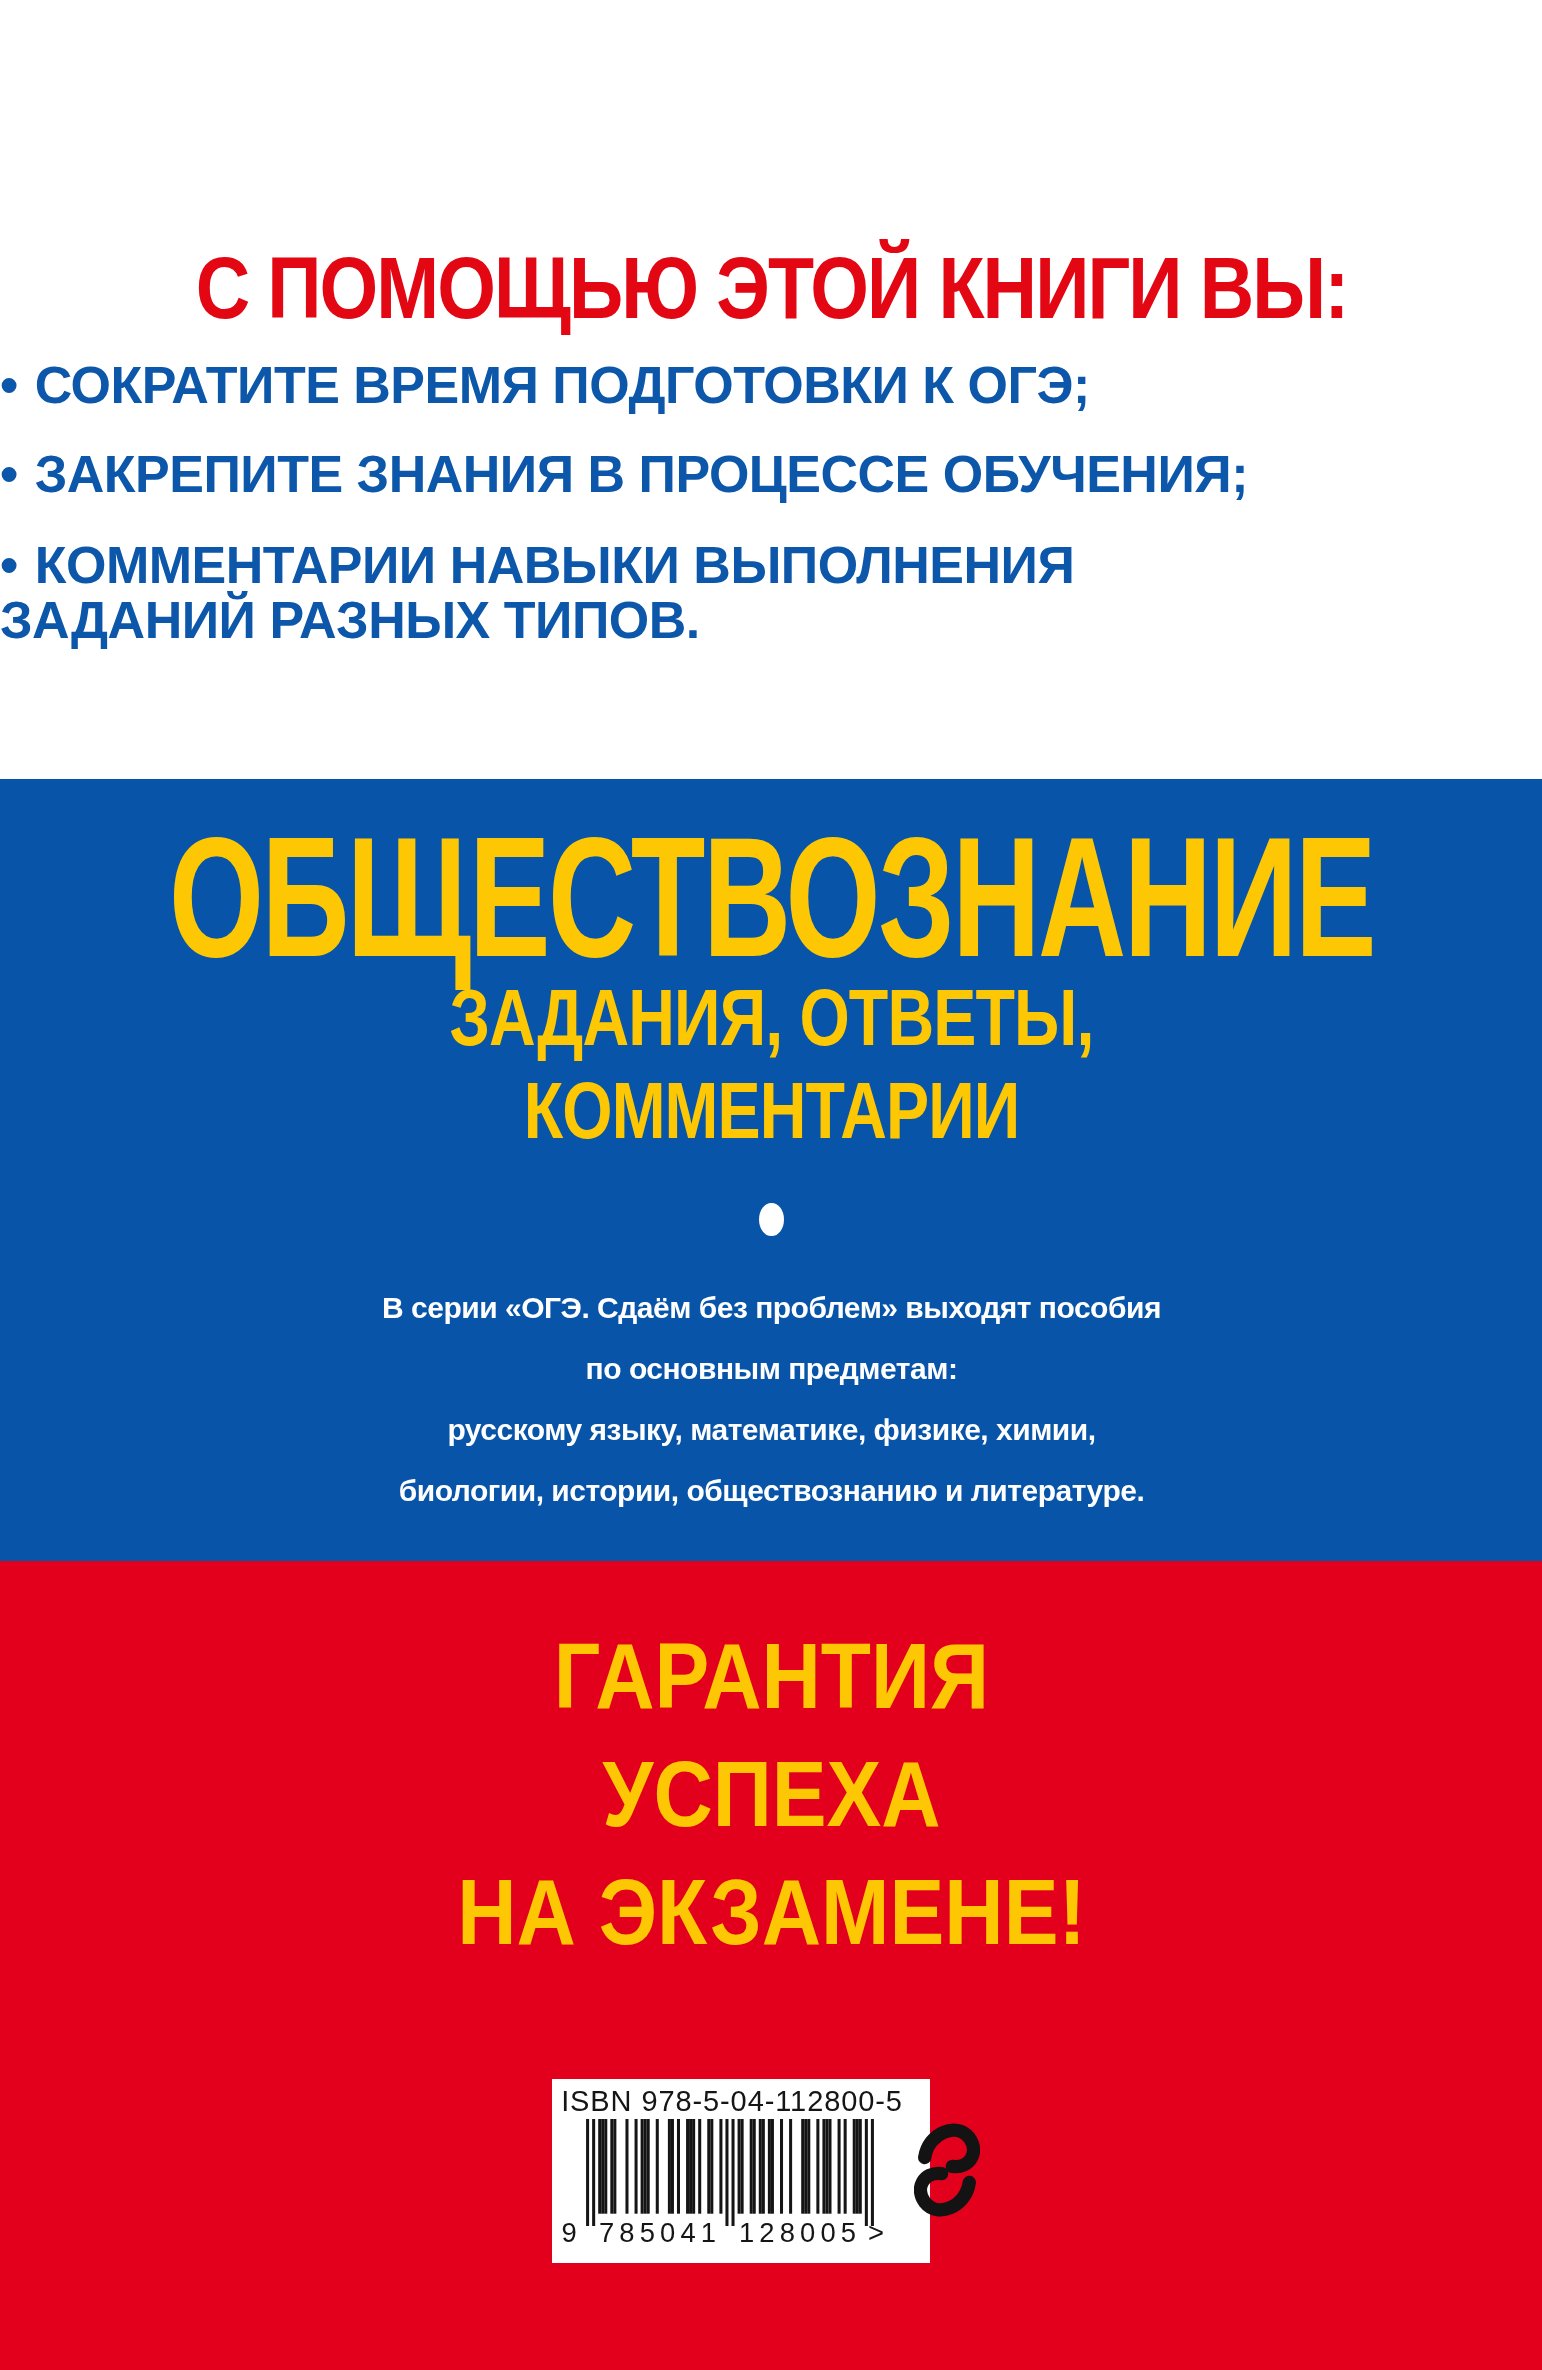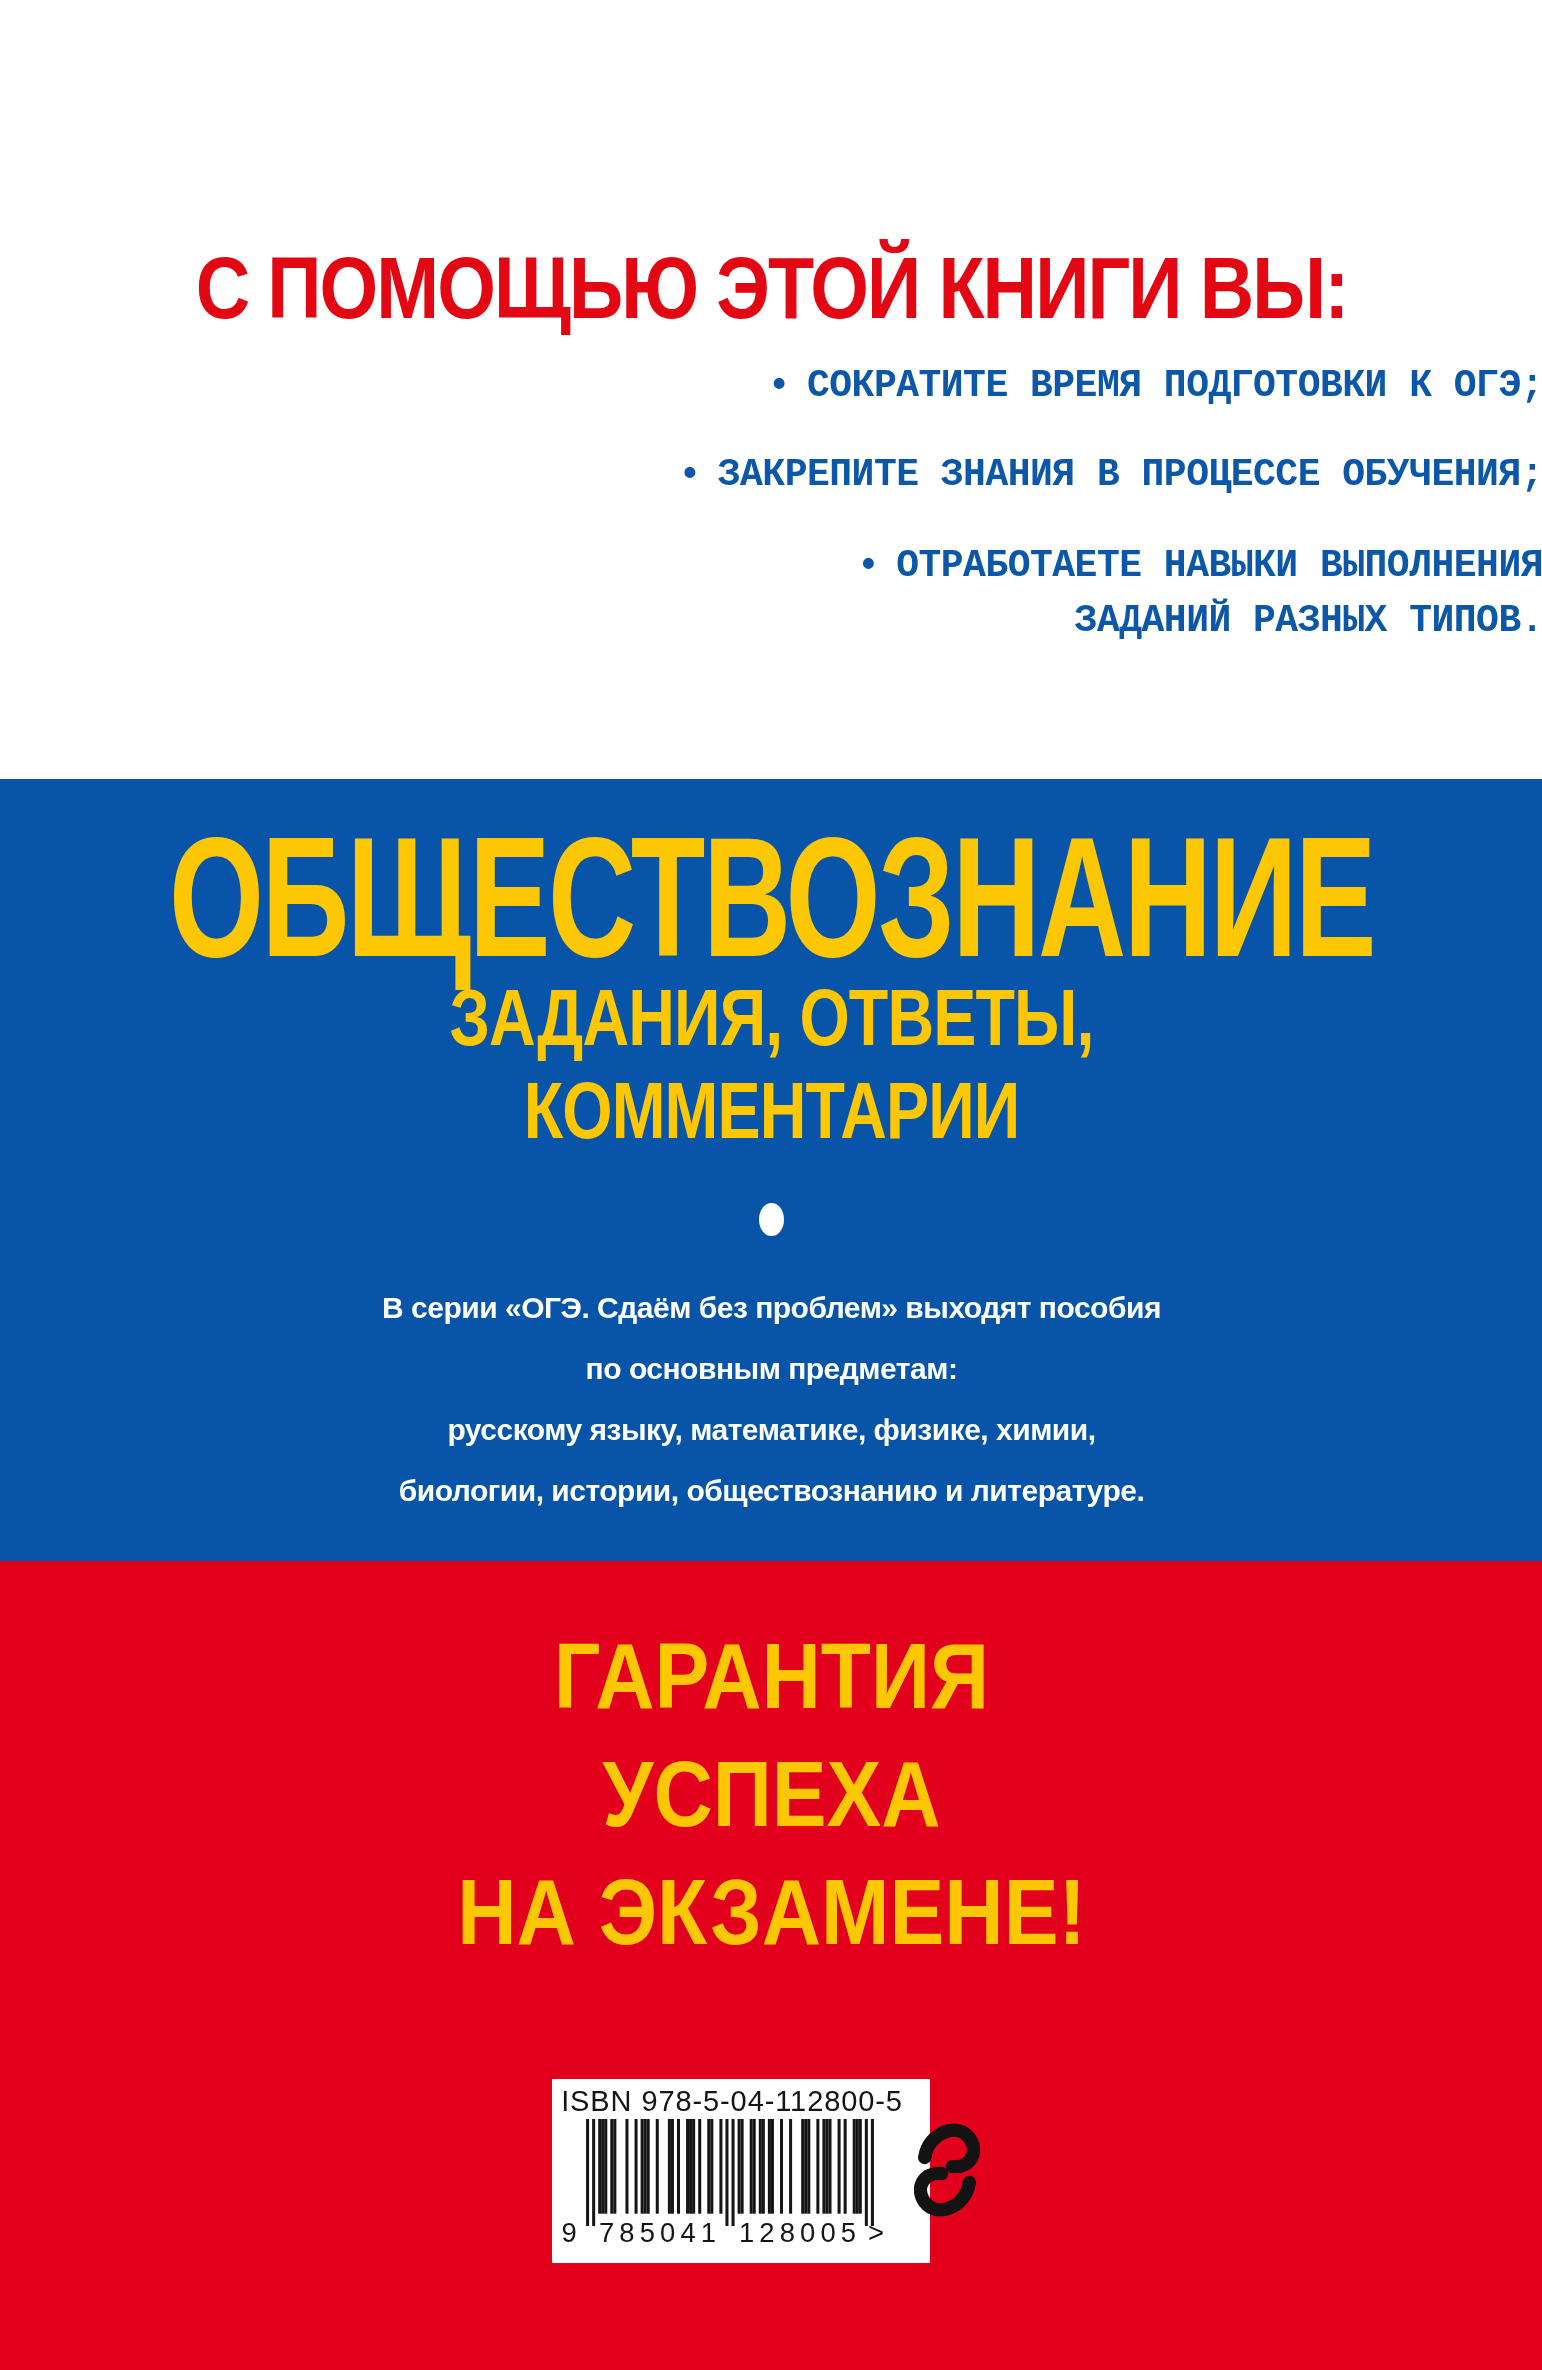--- a/index.html
+++ b/index.html
@@ -16,22 +16,22 @@
 
   
   .heading{
     position:absolute; top:227px; left:0; width:100%;
     text-align:center; color:var(--heading-red,#e30613);
     font-size:74px; line-height:89px; letter-spacing:-1.9px; white-space:nowrap;
     transform:scale(1.02,1.18); transform-origin:center;
   }
   .bullet{
     position:absolute; left:0; width:100%;
-    text-align:right; color:var(--text-blue,#0d57aa);
-    font-size:38px; line-height:51px; letter-spacing:-0.5px; white-space:nowrap;font-family:Liberation Mono, monospace;
+    text-align:left; color:var(--text-blue,#0d57aa);
+    font-size:52px; line-height:51px; letter-spacing:-0.5px; white-space:nowrap;
   }
   .bullet .dot{margin-right:17px;}
   .b1{top:344px;} .b2{top:433px;}
   .b3{top:522px; line-height:55px;}
 
   
   .book-title{
     position:absolute; top:36px; left:0; width:100%;
     text-align:center; color:var(--accent-yellow,#fdc803);
     font-size:142px; line-height:163px; letter-spacing:-2.8px; white-space:nowrap;
@@ -92,21 +92,21 @@
 
     <div class="bullet b1">
       <span class="dot">•</span><span>СОКРАТИТЕ ВРЕМЯ ПОДГОТОВКИ К ОГЭ;</span>
     </div>
 
     <div class="bullet b2">
       <span class="dot">•</span><span>ЗАКРЕПИТЕ ЗНАНИЯ В ПРОЦЕССЕ ОБУЧЕНИЯ;</span>
     </div>
 
     <div class="bullet b3">
-      <div><span class="dot">•</span><span>ОТРАБОТАЕТЕ НАВЫКИ ВЫПОЛНЕНИЯ</span></div>
+      <div><span class="dot">•</span><span>КОММЕНТАРИИ НАВЫКИ ВЫПОЛНЕНИЯ</span></div>
       <div>ЗАДАНИЙ РАЗНЫХ ТИПОВ.</div>
     </div>
   </section>
 
   <section class="panel blue">
     <div class="book-title">ОБЩЕСТВОЗНАНИЕ</div>
     <div class="book-subtitle">
       <div>ЗАДАНИЯ, ОТВЕТЫ,</div>
       <div>КОММЕНТАРИИ</div>
     </div>

